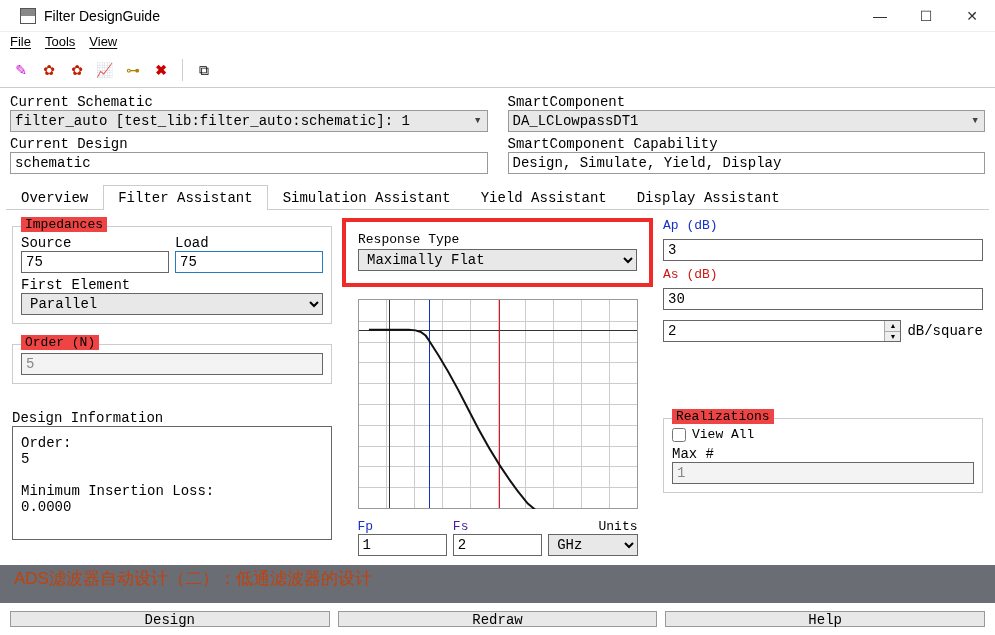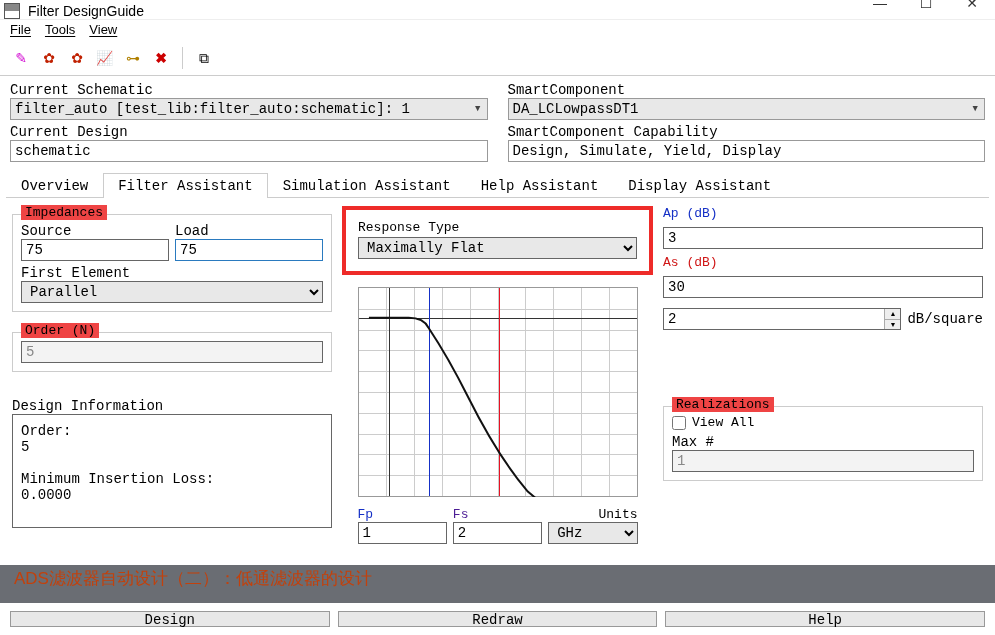--- a/index.html
+++ b/index.html
@@ -9,24 +9,24 @@
   background: #fff;
   width: 995px;
   height: 635px;
   overflow: hidden;
   position: relative;
 }
 .mono { font-family: "Courier New", monospace; font-size: 14px; }
 
 
 .titlebar {
-  height: 20px;
+  height: 32px;
   display: flex;
-  align-items: flex-end;
-  padding-left: 4px;
+  align-items: center;
+  padding-left: 20px;
   border-bottom: 1px solid #eee;
 }
 .titlebar .icon {
   width: 16px; height: 16px;
   border: 1px solid #555;
   display: inline-block;
   margin-right: 8px;
   background: linear-gradient(#888,#888 50%,#fff 50%,#fff);
 }
 .titlebar .title { flex: 1; font-size: 14px; }
@@ -275,21 +275,21 @@
     <div class="finput">
         <span>Design, Simulate, Yield, Display</span>
       </div>
   </div>
 </div>
 
 <div class="tabrow">
   <div class="tab">Overview</div>
   <div class="tab active">Filter Assistant</div>
   <div class="tab">Simulation Assistant</div>
-  <div class="tab">Help Assistant</div>
+  <div class="tab">Yield Assistant</div>
   <div class="tab">Display Assistant</div>
 </div>
 
 <div class="tabbody">
 
   <div class="col">
     <div class="group">
       <div class="gtitle">Impedances</div>
       <div class="row">
         <div class="half">

